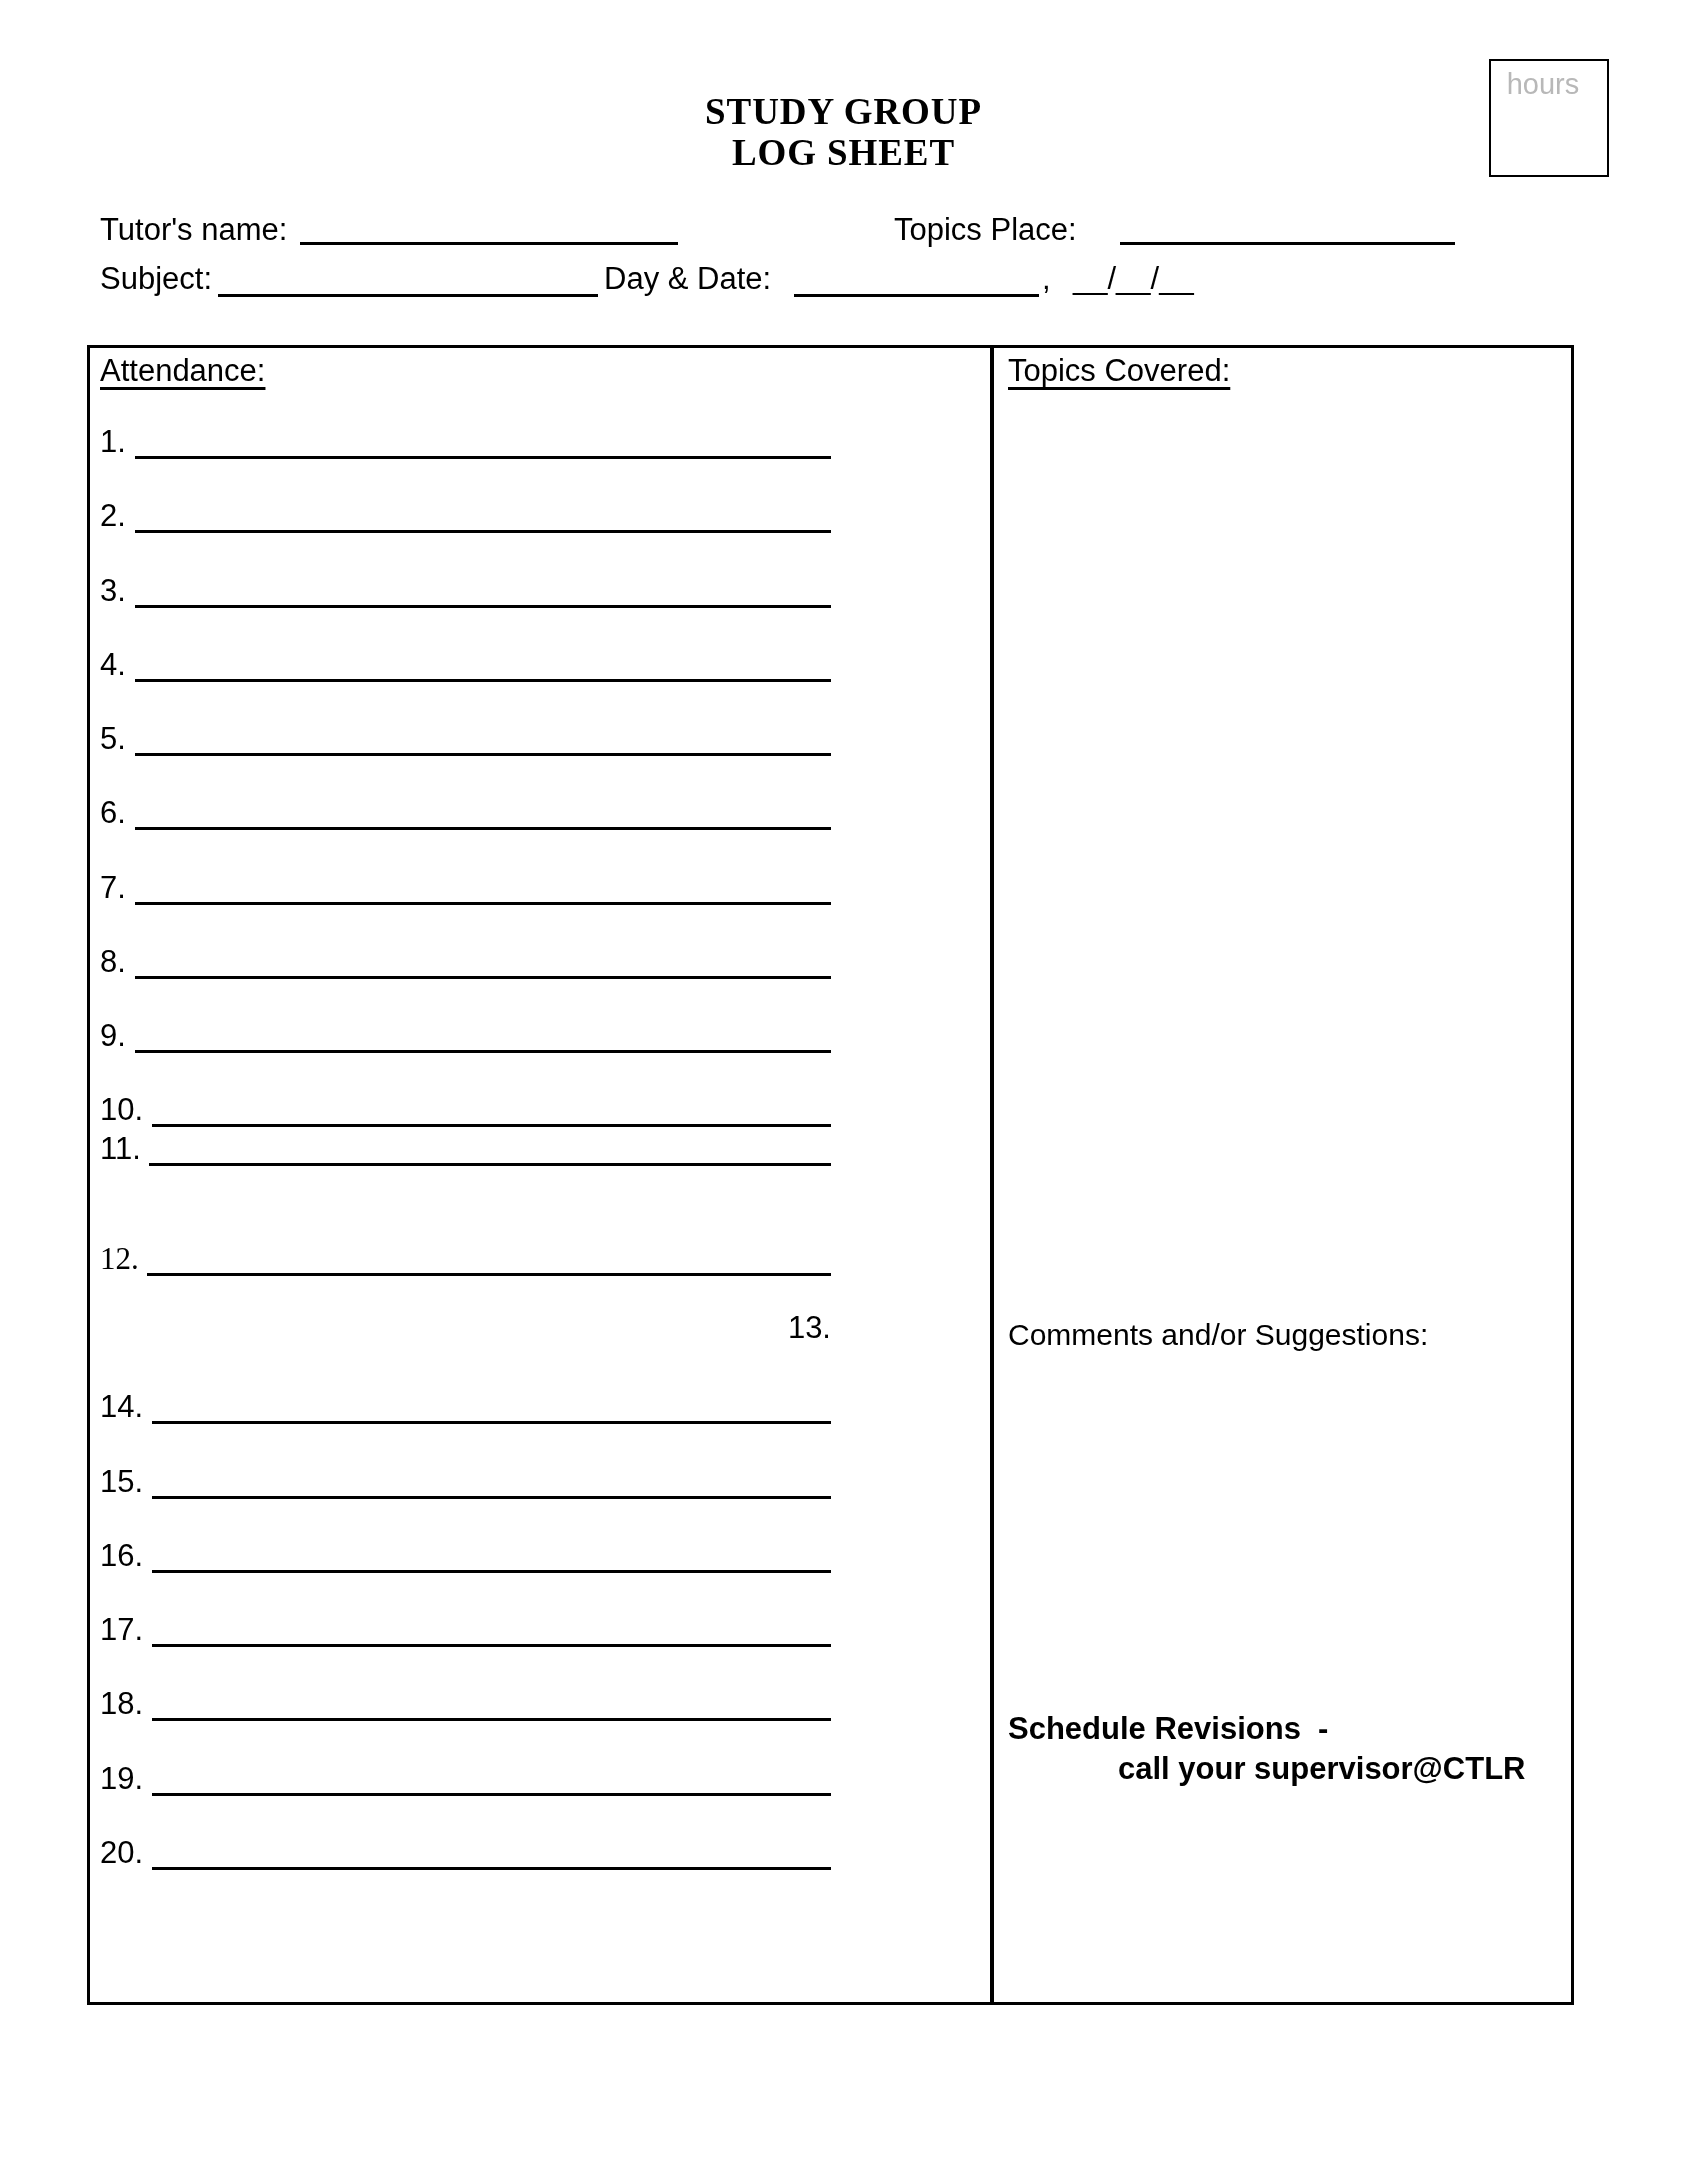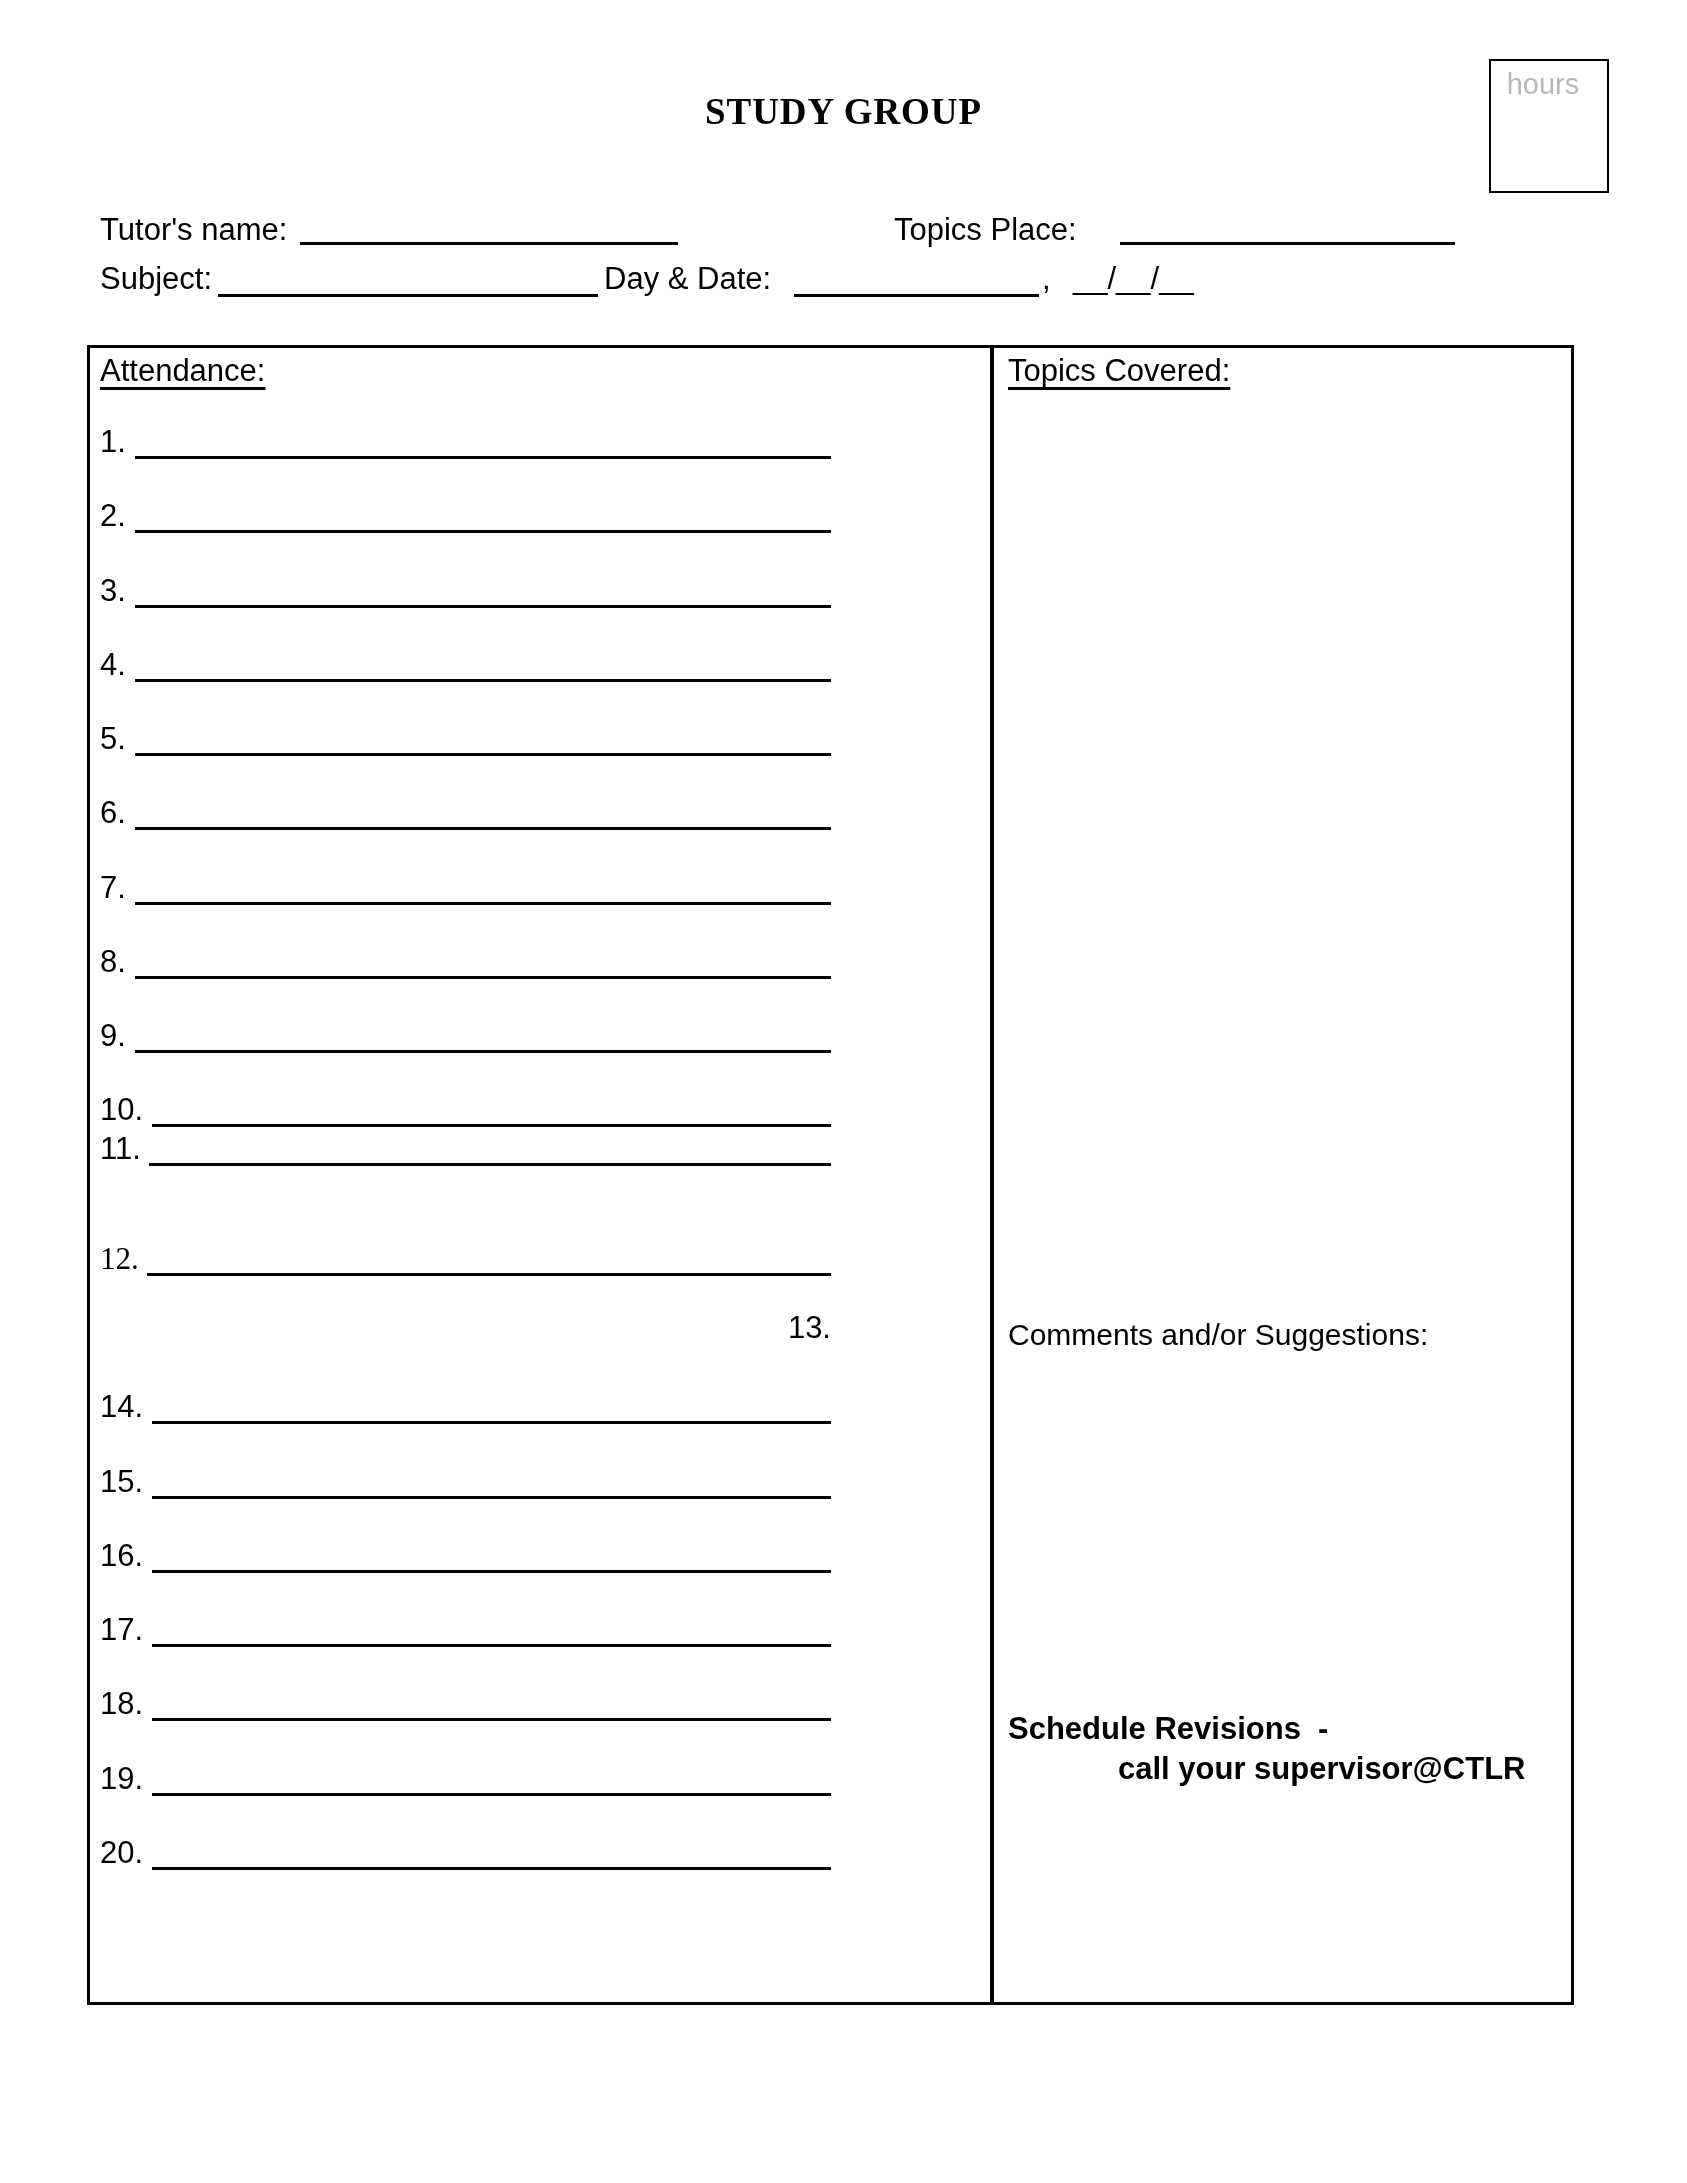--- a/index.html
+++ b/index.html
@@ -20,21 +20,21 @@
     font-family:"Liberation Serif", serif;
     font-weight:bold;
     font-size:37px;
     line-height:41px;
     letter-spacing:0.9px;
   }
 
   
   .hours-box {
     left:1489px; top:59px;
-    width:120px; height:134px;
+    width:120px; height:118px;
     border:2.6px solid #000;
     box-sizing:border-box;
   }
   .hours-label {
     display:block;
     margin:7px 0 0 15.7px;
     font-size:29px;
     color:#b8b8b8;
   }
 
@@ -75,20 +75,21 @@
     gap:8.7px;
   }
   .att-num { font-size:31px; line-height:35px; }
   .att-line { flex:1; height:40px; border-bottom:3.5px solid #000; }
 </style>
 </head>
 <body>
 
 <div class="abs title">
   <div>STUDY GROUP</div>
+  <div>LOG SHEET</div>
 </div>
 
 <div class="abs hours-box">
   <span class="hours-label">hours</span>
 </div>
 
 <span class="abs lbl" style="left:100px; top:212px;">Tutor's name:</span>
 <div class="abs blank" style="left:300px; top:242px; width:378px;"></div>
 <span class="abs lbl" style="left:894px; top:212px;">Topics Place:</span>
 <div class="abs blank" style="left:1120px; top:242px; width:335px;"></div>

